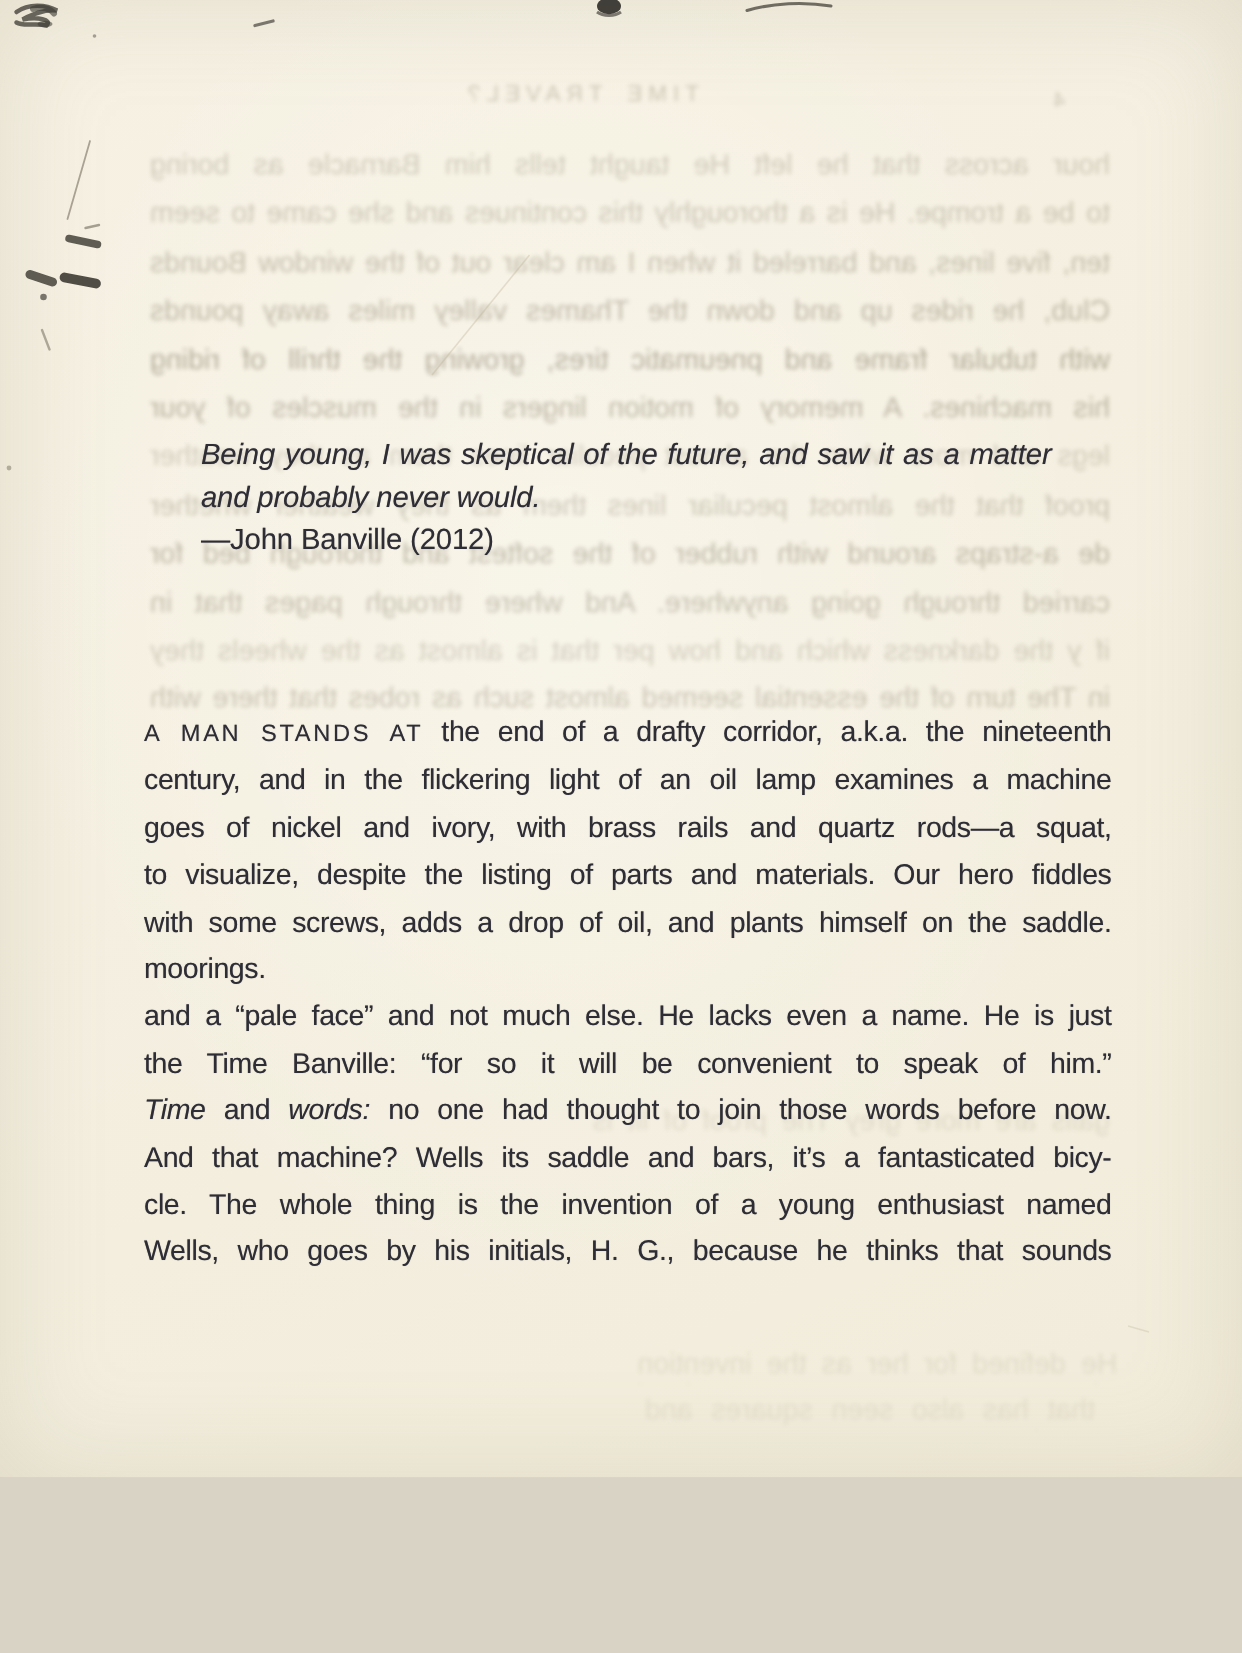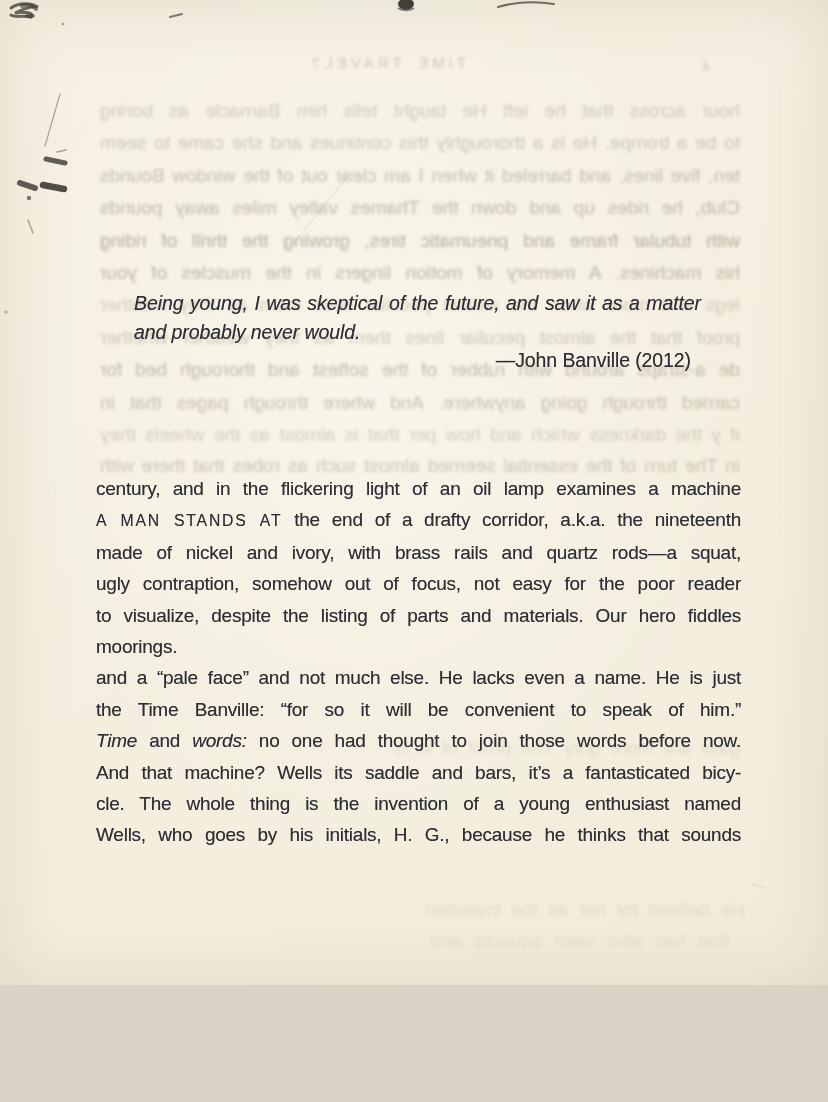--- a/index.html
+++ b/index.html
@@ -38,21 +38,20 @@
     left:134px;top:289px;width:567px;
     font-style:italic;
     font-size:19.5px;
     letter-spacing:-0.1px;
     line-height:28.5px;
   }
   .epigraph .line{text-align:justify;text-align-last:justify;}
   .epigraph .line.endline{text-align-last:left;}
   .attribution{
     font-style:normal;
-    text-align:right;
     padding-right:10px;
     line-height:29px;
     font-size:19.5px;
   }
   .bodytext{
     left:96px;top:473px;width:645px;
     font-size:19px;
     letter-spacing:-0.25px;
     line-height:31.4px;
   }
@@ -91,25 +90,25 @@
 
   <div class="print epigraph">
     <div>
         <div class="line"><span>Being young, I was skeptical of the future, and saw it as a matter</span></div>
         <div class="line endline"><span>and probably never would.</span></div>
       </div>
     <div class="attribution">—John Banville (2012)</div>
   </div>
 
   <div class="print bodytext">
+      <div class="line"><span class="sc">A MAN STANDS AT</span><span> the end of a drafty corridor, a.k.a. the nineteenth</span></div>
       <div class="line"><span>century, and in the flickering light of an oil lamp examines a machine</span></div>
-      <div class="line"><span class="sc">A MAN STANDS AT</span><span> the end of a drafty corridor, a.k.a. the nineteenth</span></div>
-      <div class="line"><span>made of nickel and ivory, with brass rails and quartz rods—a squat,</span></div>
-      <div class="line"><span>ugly contraption, somehow out of focus, not easy for the poor reader</span></div>
+      <div class="line"><span>goes of nickel and ivory, with brass rails and quartz rods—a squat,</span></div>
       <div class="line"><span>to visualize, despite the listing of parts and materials. Our hero fiddles</span></div>
+      <div class="line"><span>with some screws, adds a drop of oil, and plants himself on the saddle.</span></div>
       <div class="line endline"><span>moorings.</span></div>
       <div class="line"><span>and a “pale face” and not much else. He lacks even a name. He is just</span></div>
       <div class="line"><span>the Time Banville: “for so it will be convenient to speak of him.”</span></div>
       <div class="line"><span class="it">Time</span><span> and </span><span class="it">words:</span><span> no one had thought to join those words before now.</span></div>
       <div class="line"><span>And that machine? Wells its saddle and bars, it’s a fantasticated bicy-</span></div>
       <div class="line"><span>cle. The whole thing is the invention of a young enthusiast named</span></div>
       <div class="line"><span>Wells, who goes by his initials, H. G., because he thinks that sounds</span></div>
     </div>
 
   <svg class="marks" width="828" height="1102" viewBox="0 0 828 1102" xmlns="http://www.w3.org/2000/svg">

